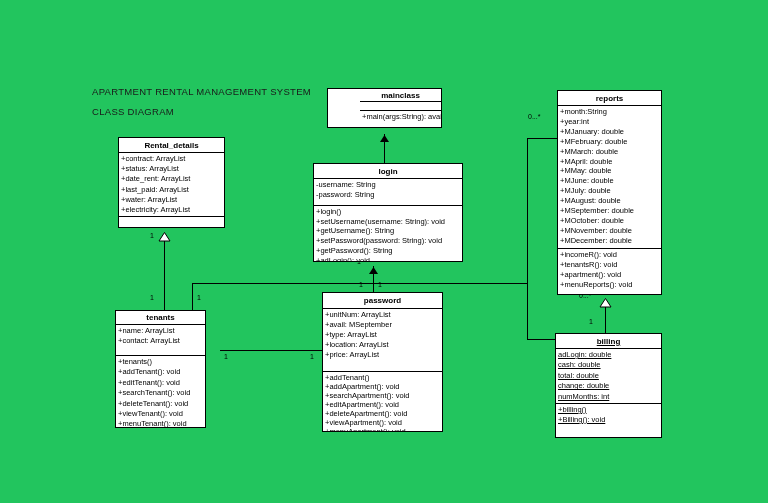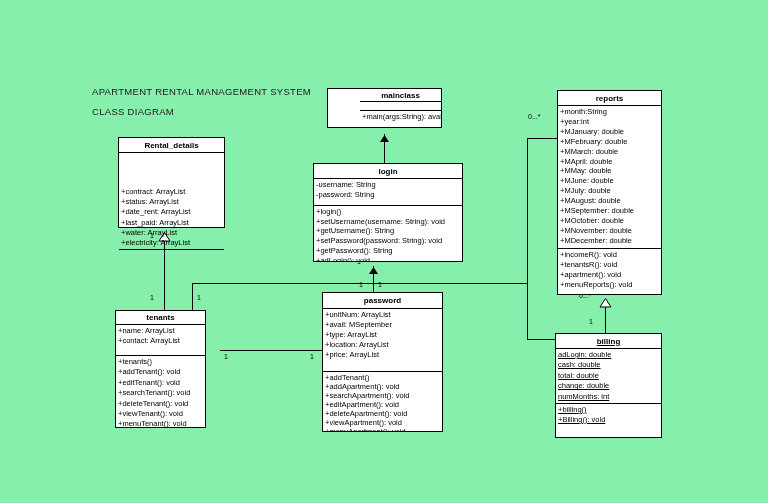--- a/index.html
+++ b/index.html
@@ -1,37 +1,37 @@
 <!DOCTYPE html>
 <html><head>
 <meta charset="utf-8">
 <style>
   html,body{margin:0;padding:0;background:#ffffff;}
   #canvas{
-    position:relative;width:768px;height:503px;background:#86efac;
+    position:relative;width:768px;height:503px;background:#22c55e;
     font-family:"Liberation Sans","DejaVu Sans",sans-serif;color:#000;
     overflow:hidden;
   }
   .doc-title{position:absolute;font-size:9.5px;letter-spacing:.3px;color:#1a1a1a;}
   #doc-title-1{left:92px;top:86px;}
   #doc-title-2{left:92px;top:106px;}
 
   .uml-box{position:absolute;background:#fff;border:1px solid #000;display:flex;flex-direction:column;box-sizing:border-box;}
   .uml-header{border-bottom:1px solid #000;font-weight:bold;font-size:8px;text-align:center;flex:0 0 auto;display:flex;align-items:center;justify-content:center;}
   .uml-attrs{border-bottom:1px solid #000;flex:0 0 auto;padding:1px 0 0 2px;overflow:hidden;}
   .uml-methods{flex:1 1 auto;padding:1px 0 0 2px;overflow:hidden;}
   .member{font-size:7.5px;line-height:10px;white-space:nowrap;}
 
   
   #box-mainclass{left:327px;top:88px;width:115px;height:40px;padding-left:32px;}
   #box-mainclass .uml-header{height:12px;}
   #box-mainclass .uml-attrs{height:7px;}
   #box-rental{left:118px;top:137px;width:107px;height:91px;}
   #box-rental .uml-header{height:14px;}
-  #box-rental .uml-attrs{height:62px;margin-top:33px;}
+  #box-rental .uml-attrs{height:62px;}
   #box-rental .member{line-height:10.2px;}
   #box-login{left:293px;top:163px;width:150px;height:99px;margin-left:20px;}
   #box-login .uml-header{height:14px;}
   #box-login .uml-attrs{height:25px;}
   #box-login .uml-methods .member{line-height:9.7px;}
   #box-reports{left:557px;top:90px;width:105px;height:205px;}
   #box-reports .uml-header{height:14px;}
   #box-reports .uml-attrs{height:141px;}
   #box-reports .member{line-height:9.9px;}
   #box-tenants{left:115px;top:310px;width:91px;height:118px;}

